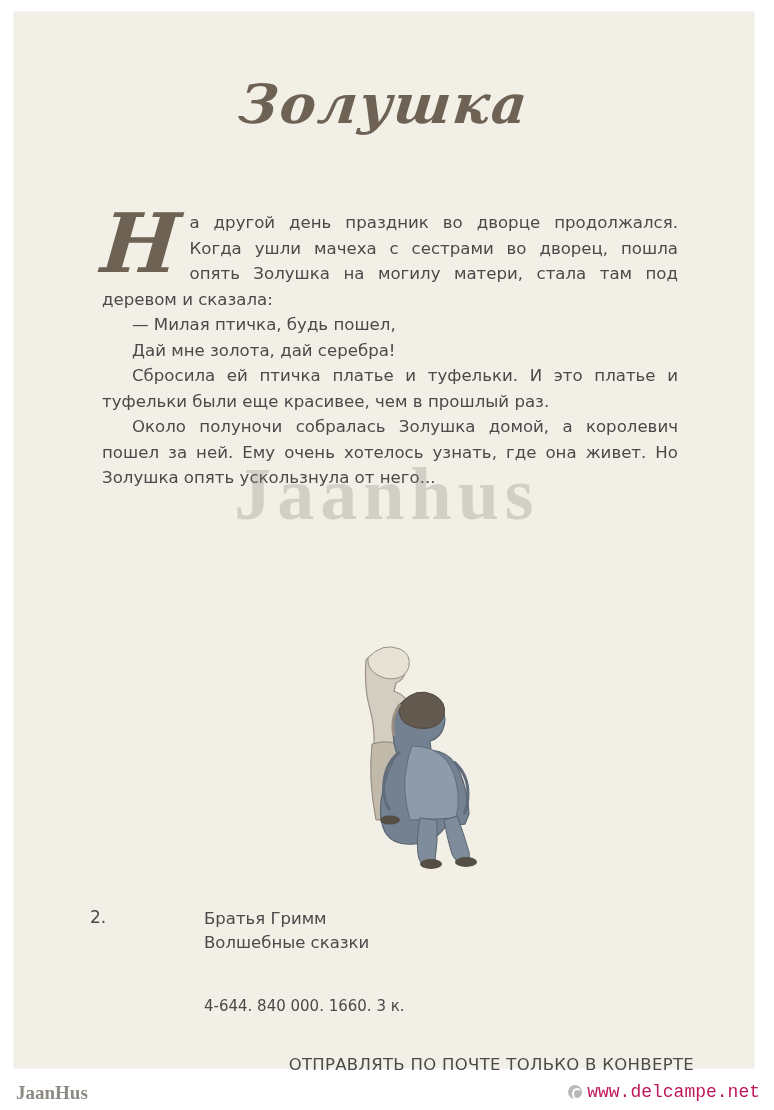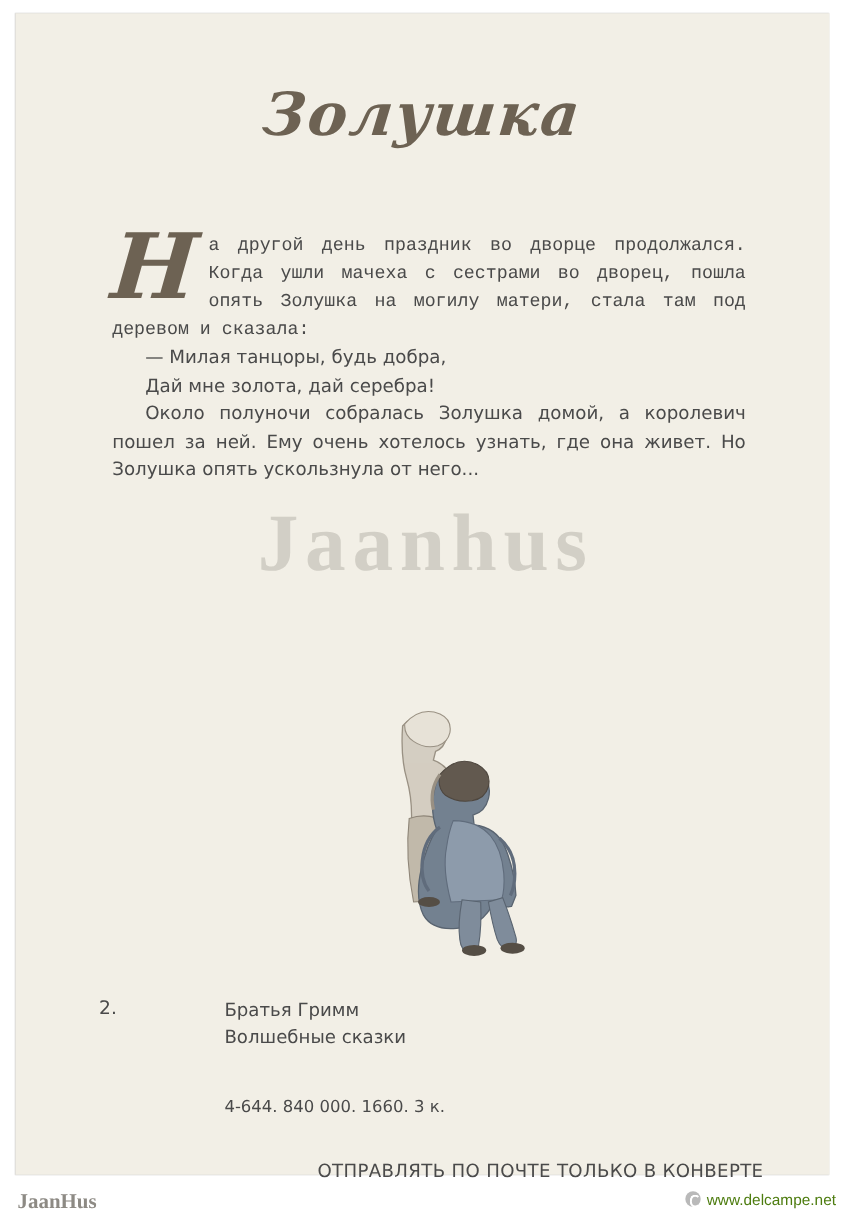--- a/index.html
+++ b/index.html
@@ -65,21 +65,21 @@
     font-size: 82px;
     line-height: 62px;
     color: #6d6253;
     margin: 2px 10px 0 0;
     transform: skewX(-5deg);
   }
   .para {
     margin: 0;
     text-indent: 30px;
   }
-  .para.noindent { text-indent: 0; font-family: Liberation Mono, monospace; }
+  .para.noindent { text-indent: 0; }
   .verse {
     margin: 0;
     text-indent: 30px;
   }
   
   .illus {
     position: absolute;
     left: 280px;
     top: 600px;
     width: 220px;
@@ -145,23 +145,23 @@
     top: 1082px;
     font-family: "Liberation Serif", serif;
     font-size: 19px;
     font-weight: bold;
     color: #8d8a84;
   }
   .wm-bottom-right {
     position: absolute;
     right: 14px;
     top: 1082px;
-    font-family: Liberation Sans, sans-serif;
-    font-size: 14px;
-    color: #4d7c0f;
+    font-family: Liberation Mono, monospace;
+    font-size: 18px;
+    color: #be185d;
   }
   .wm-bottom-right .dot {
     display: inline-block;
     width: 14px; height: 14px;
     border-radius: 50%;
     background: #b9b9b9;
     margin-right: 5px;
     vertical-align: -2px;
     position: relative;
   }
@@ -180,22 +180,23 @@
 
 <div class="page">
 
   <div class="card">
 
     <div class="title">Золушка</div>
 
     <div class="body-text">
       <span class="dropcap">Н</span>
       <p class="para noindent">а другой день праздник во дворце продолжался. Когда ушли мачеха с сестрами во дворец, пошла опять Золушка на могилу матери, стала там под деревом и сказала:</p>
-      <p class="verse">— Милая танцоры, будь добра,</p>
+      <p class="verse">— Милая птичка, будь пошел,</p>
       <p class="verse">Дай мне золота, дай серебра!</p>
+      <p class="para">Сбросила ей птичка платье и туфельки. И это платье и туфельки были еще красивее, чем в прошлый раз.</p>
       <p class="para">Около полуночи собралась Золушка домой, а королевич пошел за ней. Ему очень хотелось узнать, где она живет. Но Золушка опять ускользнула от него...</p>
     </div>
 
     <div class="illus">
       <svg width="220" height="270" viewBox="0 0 220 270" xmlns="http://www.w3.org/2000/svg">
         <g opacity="0.85">
 
           <path d="M72 48 q12 -14 30 -8 q12 5 10 18 q-2 10 -10 13 l-2 8 q14 5 18 20 q6 24 4 54 q-2 30 -8 52 l-30 2 q-6 -40 -4 -70 q1 -22 -4 -40 q-6 -20 -4 -49 z" fill="#cfc8bb" stroke="#8a8072" stroke-width="1.2"></path>
           <path d="M74 46 q14 -16 32 -9 q11 5 9 17 q-2 9 -11 12 q-12 3 -22 -4 q-9 -6 -8 -16 z" fill="#e6e0d4" stroke="#8a8072" stroke-width="1"></path>
 

